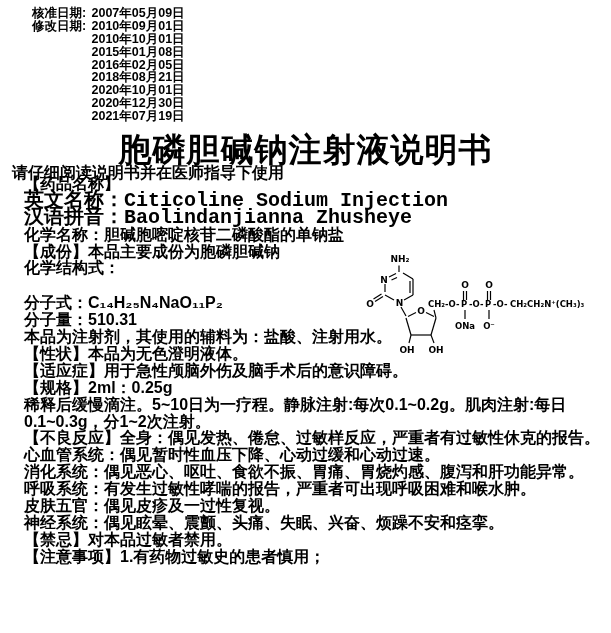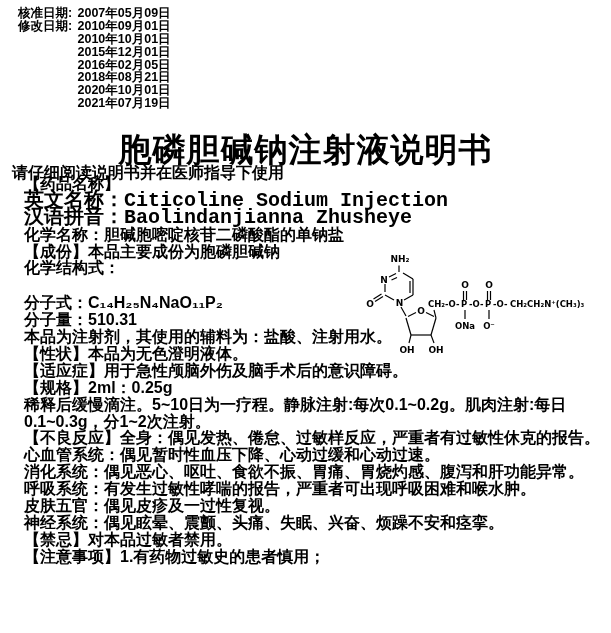--- a/index.html
+++ b/index.html
@@ -6,21 +6,21 @@
   body {
     width: 611px; height: 633px;
     background: #ffffff; color: #000000;
     font-family: "Liberation Sans", "DejaVu Sans", sans-serif;
     font-weight: bold;
     overflow: hidden;
   }
   .page { position: relative; width: 611px; height: 633px; background: #fff; overflow: hidden; }
 
   
-  .dates-block { position: absolute; top: 7px; left: 18px; font-size: 12.5px; }
+  .dates-block { position: absolute; top: 7px; left: 32px; font-size: 12.5px; }
   .date-row { height: 12.9px; line-height: 12.9px; white-space: nowrap; }
   .date-label { display: inline-block; width: 56px; }
   .date-value { display: inline-block; }
 
   
   .title {
     position: absolute; top: 128px; left: 0; width: 611px;
     text-align: center; font-size: 33px; letter-spacing: 1px; white-space: nowrap;
   }
   .subtitle {
@@ -53,33 +53,37 @@
     <div class="date-row">
       <span class="date-label">修改日期:</span>
       <span class="date-value">2010年09月01日</span>
     </div>
     <div class="date-row">
       <span class="date-label"></span>
       <span class="date-value">2010年10月01日</span>
     </div>
     <div class="date-row">
       <span class="date-label"></span>
-      <span class="date-value">2015年12月01日</span>
+      <span class="date-value">2015年01月08日</span>
     </div>
     <div class="date-row">
       <span class="date-label"></span>
       <span class="date-value">2016年02月05日</span>
     </div>
     <div class="date-row">
       <span class="date-label"></span>
       <span class="date-value">2018年08月21日</span>
     </div>
     <div class="date-row">
       <span class="date-label"></span>
       <span class="date-value">2020年10月01日</span>
+    </div>
+    <div class="date-row">
+      <span class="date-label"></span>
+      <span class="date-value">2020年12月30日</span>
     </div>
     <div class="date-row">
       <span class="date-label"></span>
       <span class="date-value">2021年07月19日</span>
     </div>
   </div>
 
   <div class="title">胞磷胆碱钠注射液说明书</div>
   <div class="subtitle">请仔细阅读说明书并在医师指导下使用</div>
 

